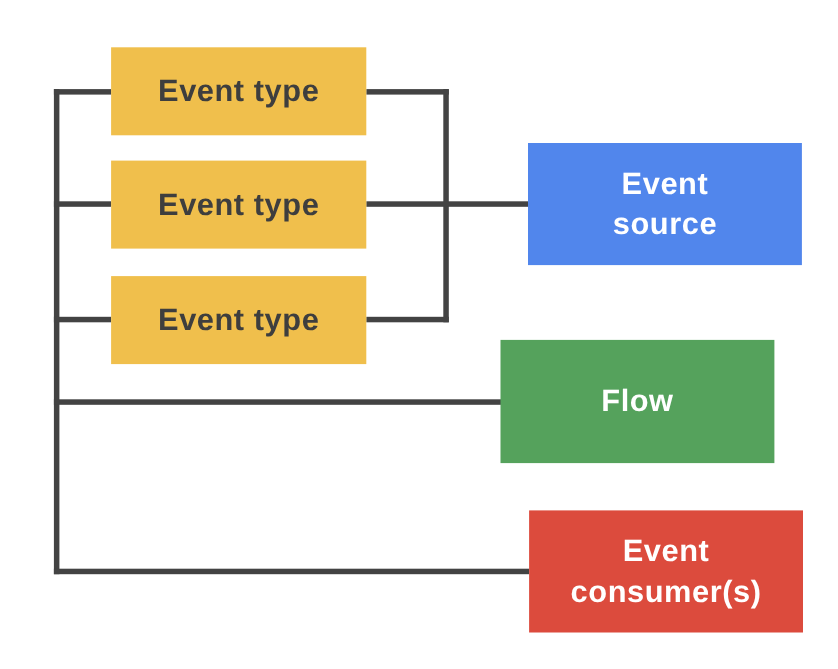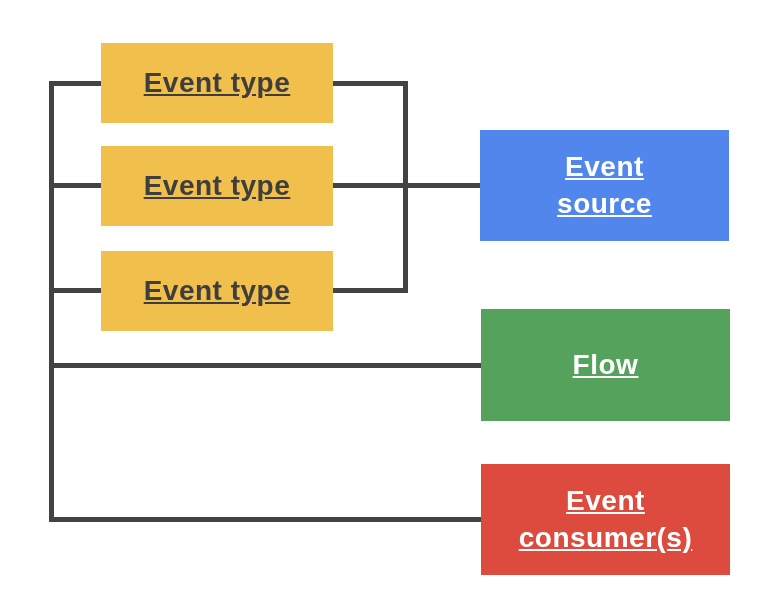--- a/index.html
+++ b/index.html
@@ -23,21 +23,20 @@
     position: absolute;
     display: flex;
     align-items: center;
     justify-content: center;
     text-align: center;
     font-weight: bold;
     font-size: 28px;
     line-height: 1.32;
     white-space: pre-line;
     letter-spacing: 0.5px;
-    text-decoration: underline;
   }
 </style>
 </head>
 <body>
 
 <div class="canvas">
 
   <div class="line" style="left: 49px; top: 81px; width: 5px; height: 441px; background-color: rgb(67, 67, 67);"></div>
 
   <div class="line" style="left: 49px; top: 81px; width: 52px; height: 5px; background-color: rgb(67, 67, 67);"></div>
@@ -68,21 +67,21 @@
 
   <div class="node" style="left: 101px; top: 251px; width: 232px; height: 80px; background-color: rgb(240, 191, 76); color: rgb(62, 62, 62);">
     <span>Event type</span>
   </div>
 
   <div class="node" style="left: 480px; top: 130px; width: 249px; height: 111px; background-color: rgb(81, 134, 236); color: rgb(255, 255, 255);">
     <span>Event
 source</span>
   </div>
 
-  <div class="node" style="left: 481px; top: 309px; width: 249px; height: 112px; background-color: rgb(85, 162, 92); color: rgb(255, 255, 255);">
+  <div class="node" style="left: 455px; top: 309px; width: 249px; height: 112px; background-color: rgb(85, 162, 92); color: rgb(255, 255, 255);">
     <span>Flow</span>
   </div>
 
   <div class="node" style="left: 481px; top: 464px; width: 249px; height: 111px; background-color: rgb(220, 75, 61); color: rgb(255, 255, 255);">
     <span>Event
 consumer(s)</span>
   </div>
 
 </div>
 

